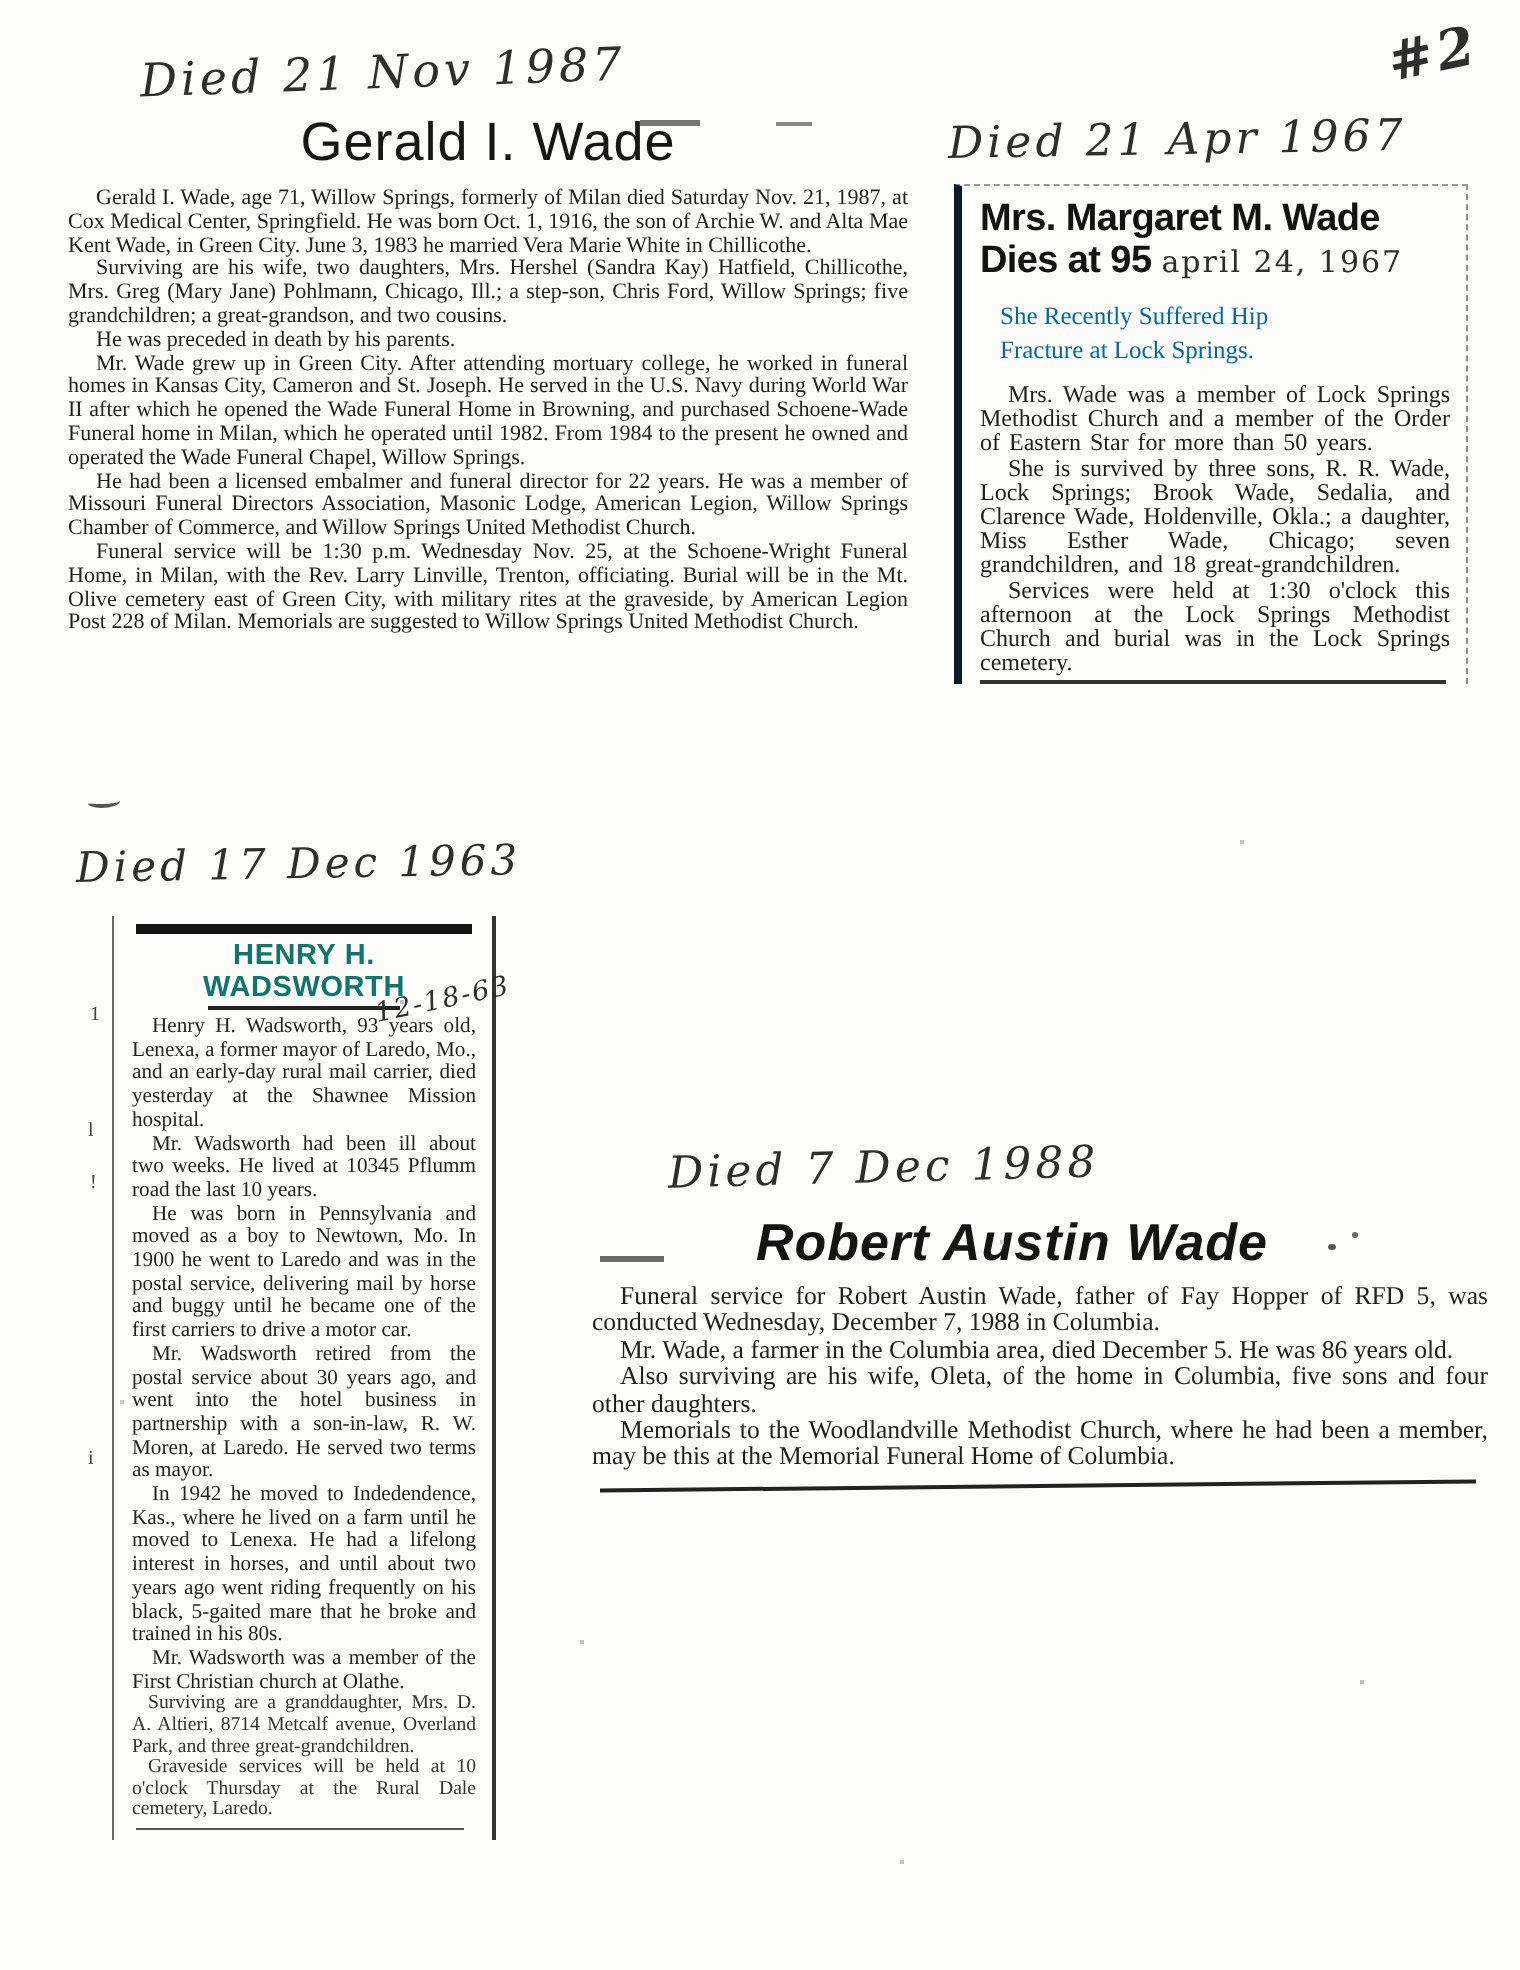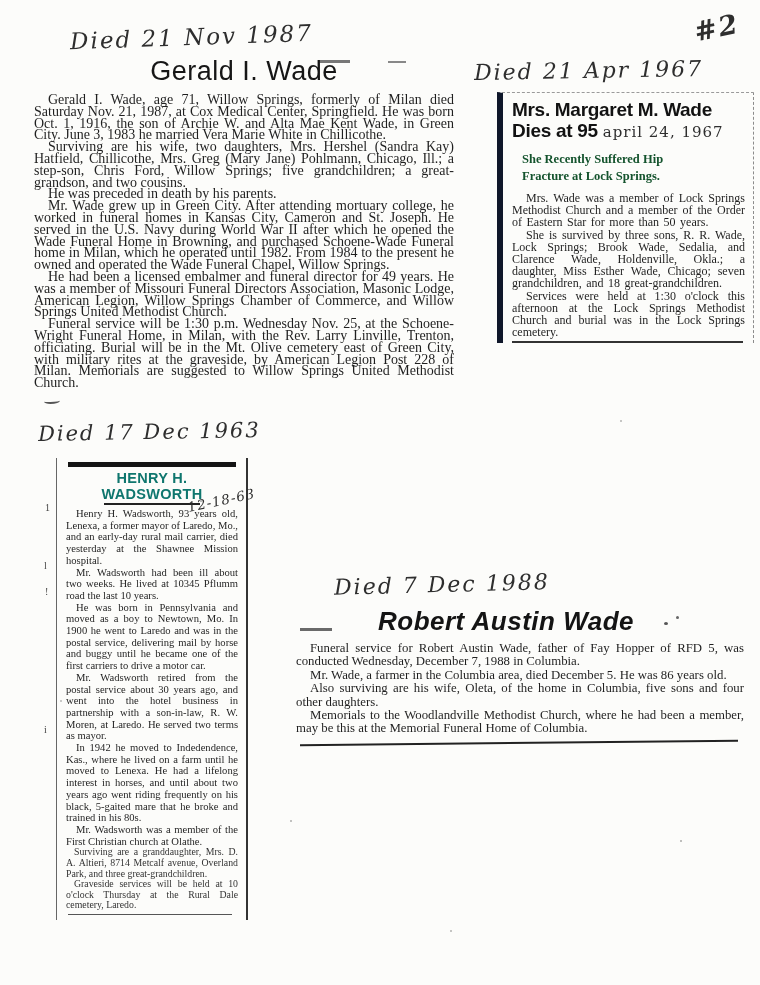--- a/index.html
+++ b/index.html
@@ -20,34 +20,34 @@
   .hw-henry   { left:38px;  top:420px; font-size:21px; transform:rotate(-1deg); }
   .hw-robert  { left:334px; top:572px; font-size:22px; transform:rotate(-1.5deg); }
   
   .clip-body p { margin:0; text-align:justify; text-indent:14px; }
   
   .gerald { position:absolute; left:34px; top:56px; width:420px; }
   .gerald h1 {
     font-family:"Liberation Sans", sans-serif; font-size:27px; font-weight:normal;
     text-align:center; letter-spacing:0.5px; margin:0 0 7px 0; color:#161616;
   }
-  .gerald .clip-body { font-size:14px; line-height:11.8px; }
+  .gerald .clip-body { font-size:11px; line-height:11.8px; }
   
   .margaret {
-    position:absolute; left:497px; top:92px; width:257px;
-    border-left:6px solid #0f172a; border-right:1px dashed #8b8b8b;
+    position:absolute; left:477px; top:92px; width:257px;
+    border-left:4px solid #0f172a; border-right:1px dashed #8b8b8b;
     border-top:1px dashed #9a9a9a; padding:6px 8px 0 9px;
   }
   .margaret h2 {
     font-family:"Liberation Sans", sans-serif; font-weight:bold; font-size:19px;
     line-height:21px; letter-spacing:-0.3px; color:#121212; margin:0;
   }
   .m-hw { font-family:"DejaVu Serif", serif; font-weight:normal;
           font-size:15px; letter-spacing:1px; color:#2e2e2e; }
-  .m-sub { font-weight:bold; font-size:12.5px; line-height:17px; padding:8px 2px 7px 10px; color:#14532d; }
+  .m-sub { font-weight:normal; font-size:12.5px; line-height:17px; padding:8px 2px 7px 10px; color:#0369a1; }
   .margaret .clip-body { font-size:12px; line-height:12.2px; word-spacing:1.5px; }
   .m-rule { border-bottom:2px solid #333; margin:3px 2px 0 0; height:1px; }
   
   .henry {
     position:absolute; left:56px; top:458px; width:192px;
     border-left:1px solid #666; border-right:2px solid #333;
     padding:4px 8px 5px 9px;
   }
   .h-bar { height:5px; background:#141414; margin:0 2px 3px 2px; }
   .henry h3 {
@@ -97,21 +97,21 @@
   <div class="hw hw-henry">Died 17 Dec 1963</div>
   <div class="hw hw-robert">Died 7 Dec 1988</div>
 
   <div class="gerald">
     <h1>Gerald I. Wade</h1>
     <div class="clip-body">
       <p>Gerald I. Wade, age 71, Willow Springs, formerly of Milan died Saturday Nov. 21, 1987, at Cox Medical Center, Springfield. He was born Oct. 1, 1916, the son of Archie W. and Alta Mae Kent Wade, in Green City. June 3, 1983 he married Vera Marie White in Chillicothe.</p>
       <p>Surviving are his wife, two daughters, Mrs. Hershel (Sandra Kay) Hatfield, Chillicothe, Mrs. Greg (Mary Jane) Pohlmann, Chicago, Ill.; a step-son, Chris Ford, Willow Springs; five grandchildren; a great-grandson, and two cousins.</p>
       <p>He was preceded in death by his parents.</p>
       <p>Mr. Wade grew up in Green City. After attending mortuary college, he worked in funeral homes in Kansas City, Cameron and St. Joseph. He served in the U.S. Navy during World War II after which he opened the Wade Funeral Home in Browning, and purchased Schoene-Wade Funeral home in Milan, which he operated until 1982. From 1984 to the present he owned and operated the Wade Funeral Chapel, Willow Springs.</p>
-      <p>He had been a licensed embalmer and funeral director for 49 years. He was a member of Missouri Funeral Directors Association, Masonic Lodge, American Legion, Willow Springs Chamber of Commerce, and Willow Springs United Methodist Church.</p>
+      <p>He had been a licensed embalmer and funeral director for 22 years. He was a member of Missouri Funeral Directors Association, Masonic Lodge, American Legion, Willow Springs Chamber of Commerce, and Willow Springs United Methodist Church.</p>
       <p>Funeral service will be 1:30 p.m. Wednesday Nov. 25, at the Schoene-Wright Funeral Home, in Milan, with the Rev. Larry Linville, Trenton, officiating. Burial will be in the Mt. Olive cemetery east of Green City, with military rites at the graveside, by American Legion Post 228 of Milan. Memorials are suggested to Willow Springs United Methodist Church.</p>
     </div>
   </div>
 
   <div class="margaret">
     <h2>
       <span>Mrs. Margaret M. Wade</span><br>
       <span>Dies at 95</span>
       <span class="m-hw">april 24, 1967</span>
     </h2>

